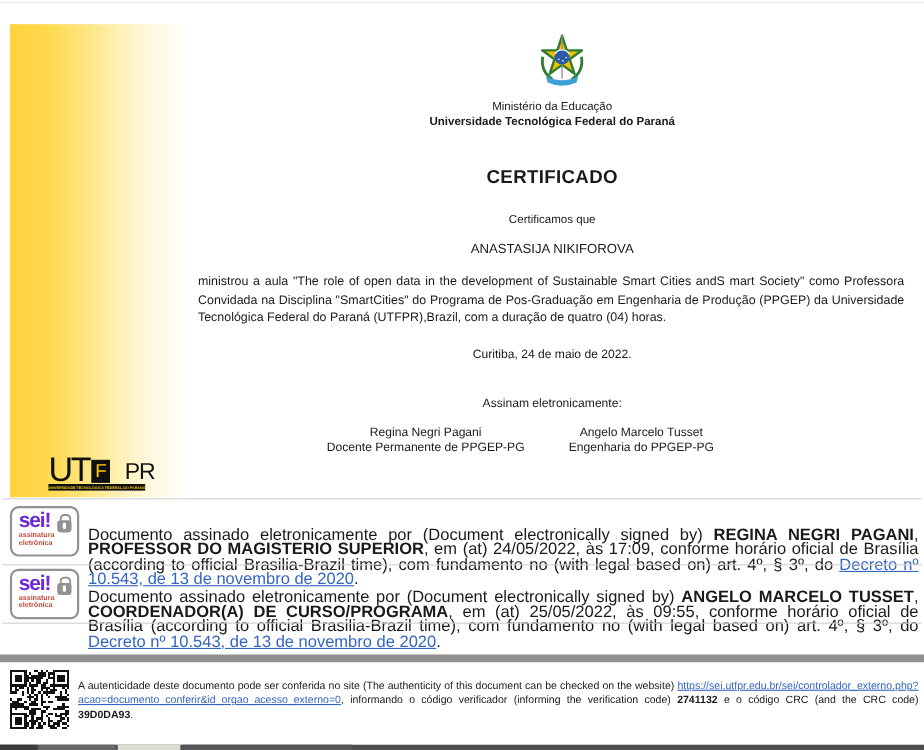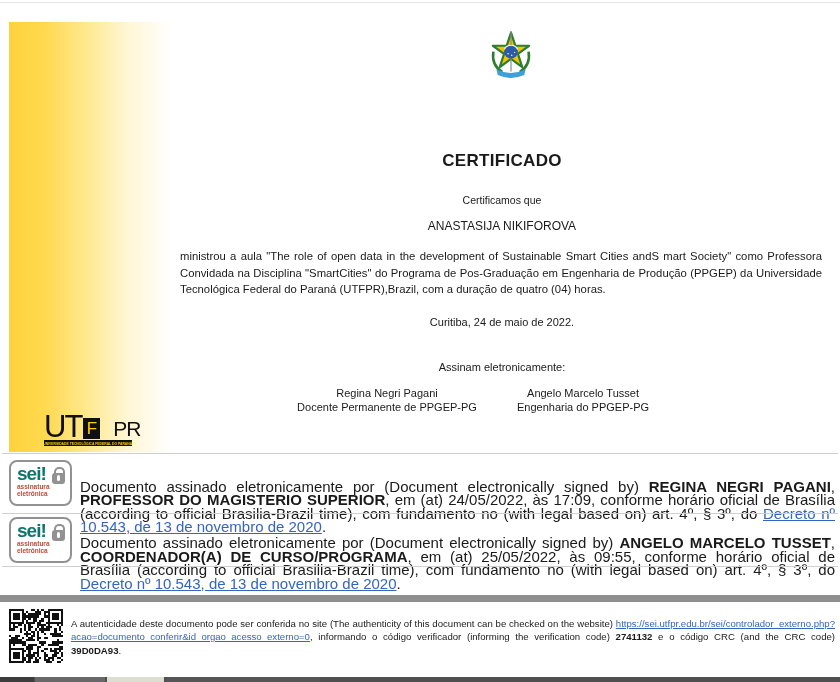--- a/index.html
+++ b/index.html
@@ -39,21 +39,21 @@
   
   .rule{position:absolute;left:2px;width:836px;height:1px;background:#cfcfcf;}
   .rule1{top:453px;} .rule2{top:513px;} .rule3{top:566px;}
   .gray-bar{position:absolute;left:0;top:595px;width:840px;height:7px;background:#8f8f8f;}
 
   
   .sig-row{position:absolute;left:9px;width:826px;display:flex;align-items:center;}
   .sig-row1{top:453px;height:60px;} .sig-row2{top:513px;height:53px;}
   .sei-box{flex:0 0 63px;height:46px;box-sizing:border-box;border:2px solid #929292;border-radius:8px;
            background:#fff;display:flex;align-items:flex-start;padding:3px 4px 2px 6px;gap:2px;}
-  .sei-brand{color:#0f766e;font-weight:bold;font-size:19px;line-height:18px;letter-spacing:-1px;}
+  .sei-brand{color:#6d28d9;font-weight:bold;font-size:19px;line-height:18px;letter-spacing:-1px;}
   .sei-sub{color:#bf4a3a;font-weight:bold;font-size:6.5px;line-height:7px;}
   .sei-lock{position:relative;width:13px;height:11px;margin-top:8px;background:#929292;border-radius:3px;}
   .sei-lock::before{content:'';position:absolute;top:-6px;left:2px;width:7px;height:7px;
                     border:2px solid #929292;border-bottom:none;border-radius:5px 5px 0 0;}
   .sei-lock::after{content:'';position:absolute;top:2px;left:5px;width:3px;height:6px;
                    background:#fff;border-radius:2px;}
   .sig-text{flex:1;margin-left:8px;font-size:15px;line-height:13.5px;text-align:justify;margin-top:47px;}
   .seg-bold{font-weight:bold;}
   .seg-link{color:#3465c0;text-decoration:underline;overflow-wrap:anywhere;cursor:pointer;}
 
@@ -86,20 +86,24 @@
       <polygon points="30,4 35.9,21.9 54.7,22 39.5,33.1 45.3,51 30,40 14.7,51 20.5,33.1 5.3,22 24.1,21.9" fill="#f2c200" stroke="#2e7d32" stroke-width="3" stroke-linejoin="round"></polygon>
       <line x1="30" y1="2" x2="30" y2="57" stroke="#8a8a8a" stroke-width="1.6"></line>
       <circle cx="30" cy="30" r="9.5" fill="#2b5aa7"></circle>
       <path d="M21,27 A10,10 0 0 1 39,27" stroke="#ffffff" stroke-width="1.4" fill="none"></path>
       <circle cx="26" cy="33" r="1" fill="#fff"></circle>
         <circle cx="31" cy="35" r="1" fill="#fff"></circle>
       <circle cx="35" cy="31" r="1" fill="#fff"></circle>
       <path d="M10,54 Q30,64 50,54 L48,62 Q30,70 12,62 Z" fill="#3f9fd9"></path>
     </svg>
 
+    <div class="cert-center ministry">
+      <div>Ministério da Educação</div>
+      <div class="bold">Universidade Tecnológica Federal do Paraná</div>
+    </div>
 
     <div class="cert-center cert-title">CERTIFICADO</div>
     <div class="cert-center cert-intro">Certificamos que</div>
     <div class="cert-center cert-recipient">ANASTASIJA NIKIFOROVA</div>
     <div class="cert-body">ministrou a aula "The role of open data in the development of Sustainable Smart Cities andS mart Society" como Professora Convidada na Disciplina "SmartCities" do Programa de Pos-Graduação em Engenharia de Produção (PPGEP) da Universidade Tecnológica Federal do Paraná (UTFPR),Brazil, com a duração de quatro (04) horas.</div>
     <div class="cert-center cert-date">Curitiba, 24 de maio de 2022.</div>
     <div class="cert-center sign-heading">Assinam eletronicamente:</div>
 
     <div class="signers">
       <div class="signer">

